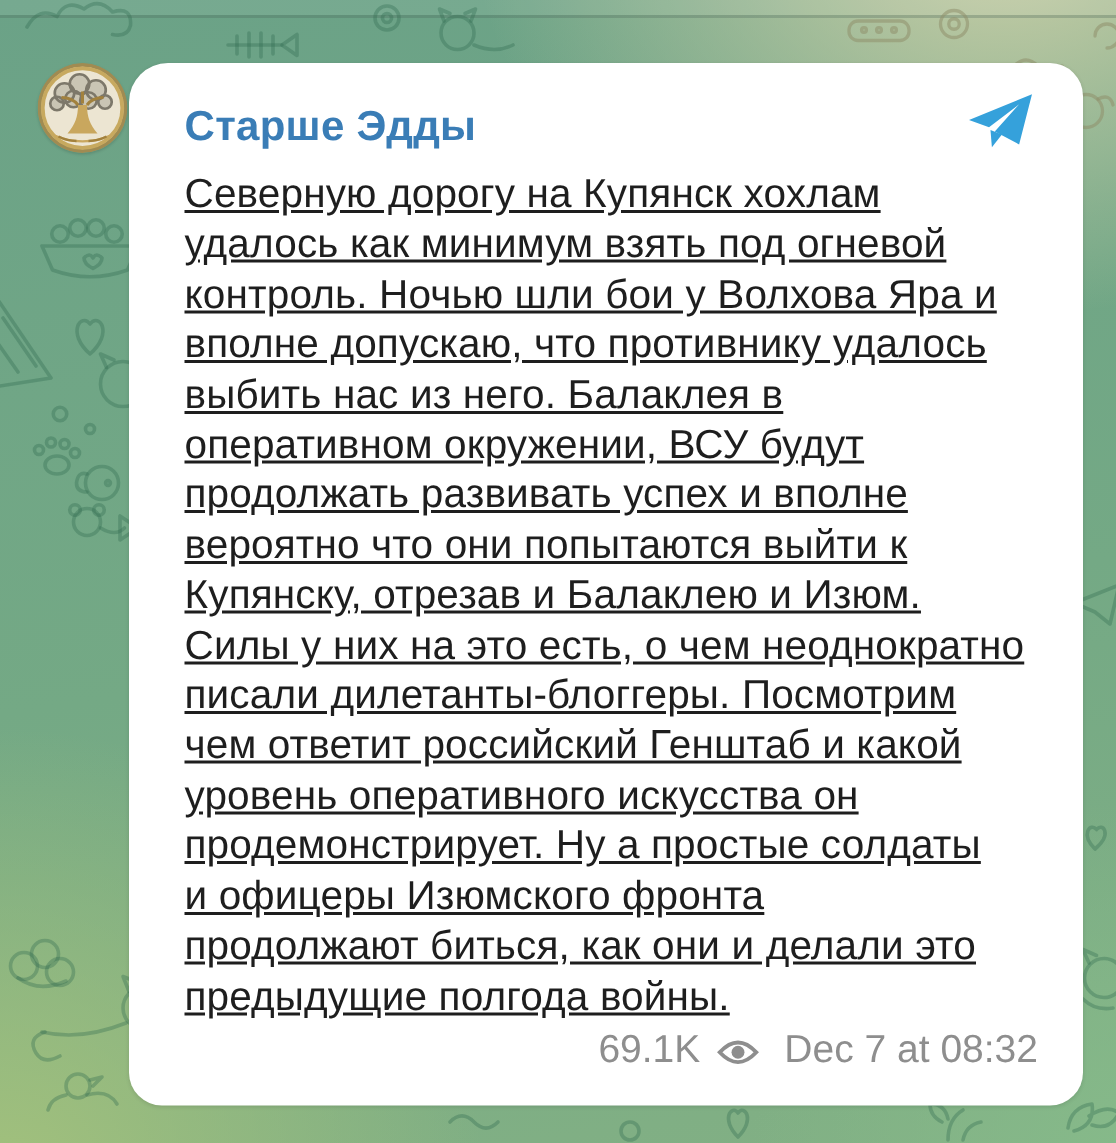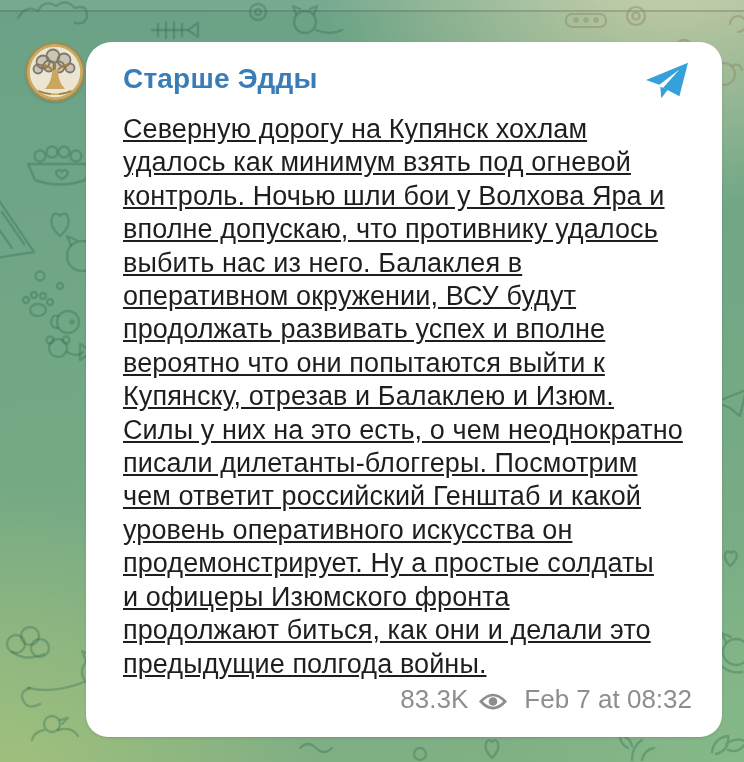--- a/index.html
+++ b/index.html
@@ -33,21 +33,21 @@
     border-radius:50%;overflow:hidden;box-shadow:0 1px 2px rgba(0,0,0,.15);
   }
   .avatar svg{display:block;width:60px;height:60px;}
 
   .bubble{
     position:absolute;left:86px;top:42px;width:636px;height:695px;
     background:#ffffff;border-radius:26px 22px 22px 22px;
     box-shadow:0 1px 3px rgba(0,0,0,.12);
     box-sizing:border-box;padding:14px 30px 0 37px;
   }
-  .header{display:flex;justify-content:space-between;align-items:center;}
+  .header{display:flex;justify-content:space-between;align-items:flex-end;}
   .title{
     color:#3a7db6;font-size:28px;font-weight:700;line-height:36px;letter-spacing:.2px;
   }
   .plane{margin-top:4px;margin-right:2px;}
   .plane svg{width:46px;height:42px;display:block;}
 
   .message{
     margin-top:11px;font-size:27px;line-height:33.4px;color:#1e1e1e;
     white-space:pre-line;letter-spacing:.1px;text-decoration:underline;
   }
@@ -226,22 +226,22 @@
 Купянску, отрезав и Балаклею и Изюм.
 Силы у них на это есть, о чем неоднократно
 писали дилетанты-блоггеры. Посмотрим
 чем ответит российский Генштаб и какой
 уровень оперативного искусства он
 продемонстрирует. Ну а простые солдаты
 и офицеры Изюмского фронта
 продолжают биться, как они и делали это
 предыдущие полгода войны.</div>
   <div class="meta">
-    <span class="views">83.3K</span>
+    <span class="views">69.1K</span>
     <span class="eye">
       <svg viewBox="0 0 32 24">
         <path d="M3 12 Q16 -2 29 12 Q16 26 3 12 Z" fill="none" stroke="#8e8e8e" stroke-width="2.8"></path>
         <circle cx="16" cy="12" r="4.6" fill="#8e8e8e"></circle>
       </svg>
     </span>
-    <span class="timestamp">Feb 7 at 08:32</span>
+    <span class="timestamp">Dec 7 at 08:32</span>
   </div>
 </div>
 
 </body></html>

